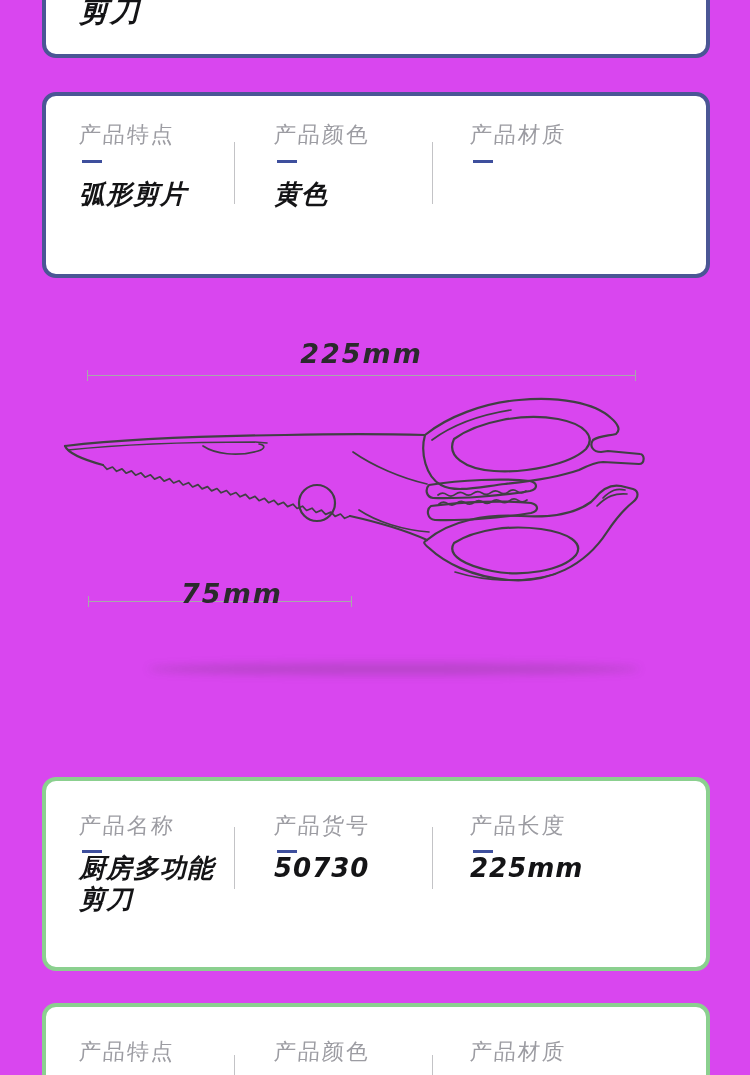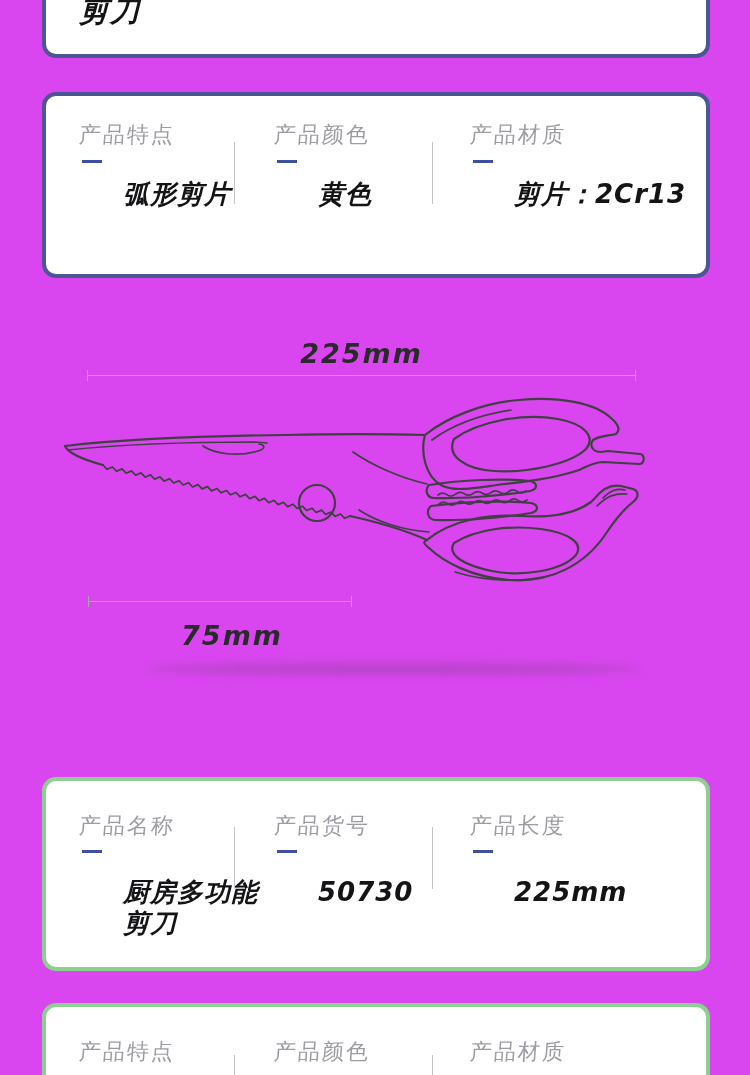--- a/index.html
+++ b/index.html
@@ -21,47 +21,47 @@
   .col.c3{left:424px;width:230px;}
   .label{
     position:absolute;top:24px;left:0;
     font-size:22px;color:#9c9ca2;letter-spacing:2px;
     transform:skewX(-4deg);white-space:nowrap;
   }
   .dash{position:absolute;top:64px;left:3px;width:20px;height:3px;background:#3e4f9d;}
   .value{
     position:absolute;top:82px;left:0;
     font-size:26px;font-weight:bold;font-style:italic;color:#141416;
-    line-height:32px;letter-spacing:1px;white-space:nowrap;margin-left:44px;
+    line-height:32px;letter-spacing:1px;white-space:nowrap;
   }
   .value .vline{display:block;}
   .divider{position:absolute;top:46px;width:1px;height:62px;background:#c3c3c6;}
   .divider.d1{left:188px;}
   .divider.d2{left:386px;}
   
   #card-name .label, #card-bottom .label{top:30px;}
   #card-name .dash,  #card-bottom .dash{top:69px;}
-  #card-name .value{top:96px;line-height:31px;font-style:italic;}
+  #card-name .value{top:72px;line-height:31px;font-style:italic;}
   #card-bottom .divider{top:48px;}
   
   #card-top{top:-136px;height:186px;}
   #card-top .pvalue{
     position:absolute;top:124px;left:33px;
     font-size:29px;font-weight:bold;font-style:italic;color:#141416;letter-spacing:2px;
   }
   #card-features{top:92px;height:178px;}
   #card-name{top:777px;height:186px;}
   #card-bottom{top:1003px;height:230px;}
   
   .dim-label{
     position:absolute;text-align:center;
     font-size:27px;font-weight:bold;font-style:italic;color:#2a2a2c;letter-spacing:2px;
   }
   #dim-top-label{left:87px;width:549px;top:338px;}
-  #dim-bottom-label{left:100px;width:264px;top:620px;}
+  #dim-bottom-label{left:100px;width:264px;top:578px;}
   .dim-line{position:absolute;height:11px;}
   .dim-line .bar{position:absolute;left:0;right:0;top:5px;height:1px;background:#a8a8aa;}
   .dim-line .tick{position:absolute;top:0;width:1px;height:11px;background:#a8a8aa;}
   .dim-line .tick.r{right:0;}
   #dim-top-line{left:87px;top:370px;width:549px;}
   #dim-bottom-line{left:88px;top:596px;width:264px;}
   
   #scissors{position:absolute;left:55px;top:390px;width:600px;height:210px;}
   #scissors path,#scissors circle{fill:none;stroke:#404043;stroke-width:2.2;stroke-linecap:round;stroke-linejoin:round;}
   #scissors .thin{stroke-width:1.7;}
@@ -89,21 +89,20 @@
     <div class="col c2">
       <div class="label">产品颜色</div>
       <div class="dash"></div>
       <div class="value">黄色</div>
     </div>
     <div class="divider d2"></div>
     <div class="col c3">
       <div class="label">产品材质</div>
       <div class="dash"></div>
       <div class="value">
-        <span class="vline">剪片：2Cr13</span>
       </div>
     </div>
   </section>
 
   <div class="dim-label" id="dim-top-label">225mm</div>
   <div class="dim-line" id="dim-top-line">
     <span class="tick"></span>
     <span class="bar"></span>
     <span class="tick r"></span>
   </div>

